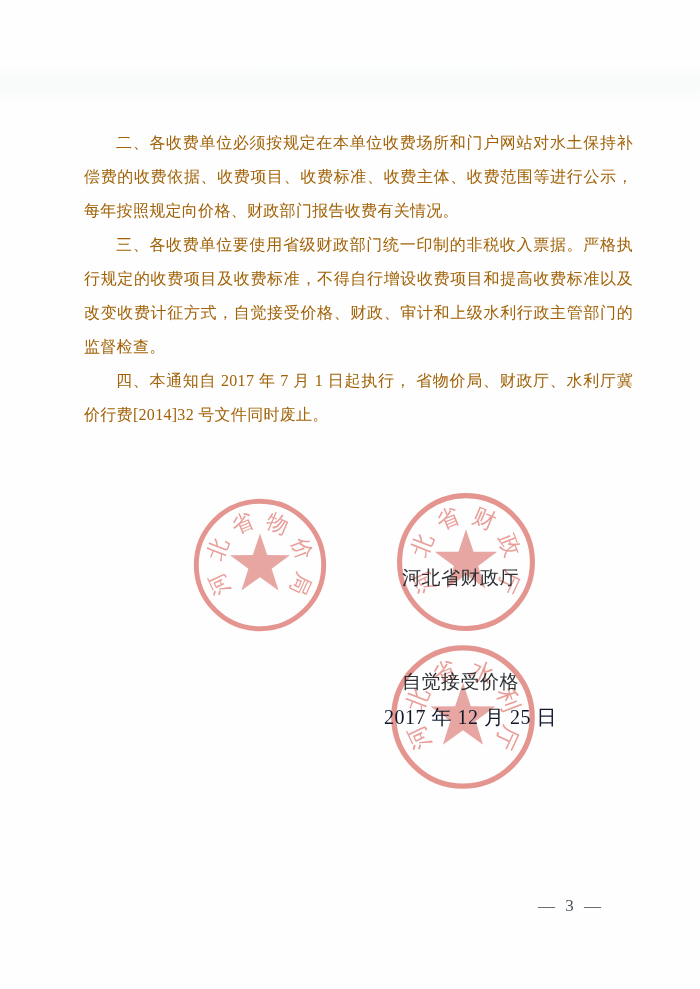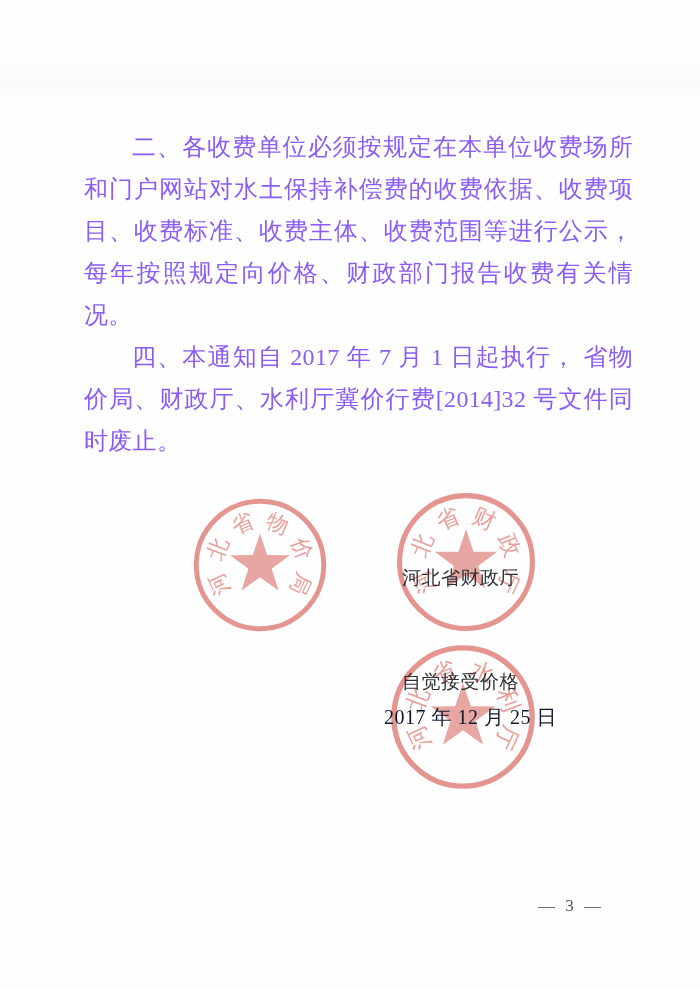--- a/index.html
+++ b/index.html
@@ -22,25 +22,25 @@
     left: 0; top: 60px;
     width: 100%; height: 45px;
     background: linear-gradient(180deg, rgba(210,225,222,0) 0%, rgba(205,222,218,0.12) 55%, rgba(210,225,222,0) 100%);
     pointer-events: none;
   }
   .doc-body {
     position: absolute;
     left: 84px;
     top: 126px;
     width: 549px;
-    font-size: 24px;
-    line-height: 42px;
+    font-size: 16px;
+    line-height: 34px;
     letter-spacing: 0.3px;
     text-align: justify;
-    color: #8b5cf6;
+    color: #a16207;
   }
   .doc-body p {
     margin: 0;
     text-indent: 2em;
   }
   .seal {
     position: absolute;
     pointer-events: none;
   }
   .seal svg { display: block; width: 100%; height: 100%; }
@@ -70,20 +70,21 @@
 </style>
 </head>
 <body>
 
 <div class="page">
 
   <div class="scan-noise"></div>
 
   <div class="doc-body">
     <p>二、各收费单位必须按规定在本单位收费场所和门户网站对水土保持补偿费的收费依据、收费项目、收费标准、收费主体、收费范围等进行公示，每年按照规定向价格、财政部门报告收费有关情况。</p>
+    <p>三、各收费单位要使用省级财政部门统一印制的非税收入票据。严格执行规定的收费项目及收费标准，不得自行增设收费项目和提高收费标准以及改变收费计征方式，自觉接受价格、财政、审计和上级水利行政主管部门的监督检查。</p>
     <p>四、本通知自 2017 年 7 月 1 日起执行， 省物价局、财政厅、水利厅冀价行费[2014]32 号文件同时废止。</p>
   </div>
 
   <div class="seal" style="left:190px; top:495px; width:140px; height:140px;">
       <svg viewBox="0 0 200 200">
         <circle cx="100" cy="100" r="91" fill="none" stroke="#dd7a74" stroke-width="7" opacity="0.8"></circle>
         <path d="M100.0 55.0L89.7 85.8L57.2 86.1L83.4 105.4L73.5 136.4L100.0 117.5L126.5 136.4L116.6 105.4L142.8 86.1L110.3 85.8Z" fill="#de847e" opacity="0.72"></path>
         <text x="41.9963016296544" y="127.04756875140475" fill="#e5928c" font-size="31" text-anchor="middle" dominant-baseline="central" opacity="0.88" transform="rotate(-115.0 42.0 127.0)">河</text>
         <text x="40.25085270417909" y="77.06445122910078" fill="#e5928c" font-size="31" text-anchor="middle" dominant-baseline="central" opacity="0.88" transform="rotate(-69.0 40.3 77.1)">北</text>
         <text x="74.99320777668649" y="41.087689379043816" fill="#e5928c" font-size="31" text-anchor="middle" dominant-baseline="central" opacity="0.88" transform="rotate(-23.0 75.0 41.1)">省</text>

